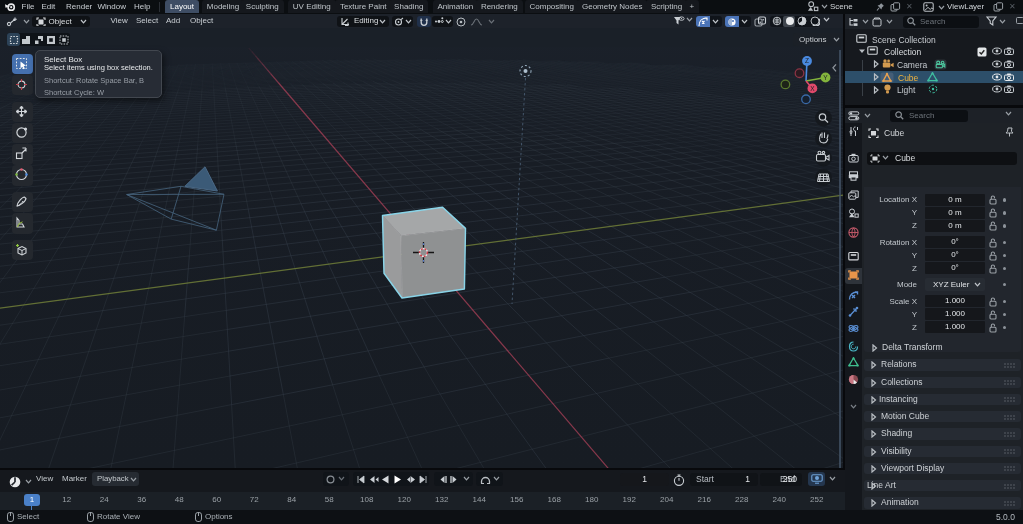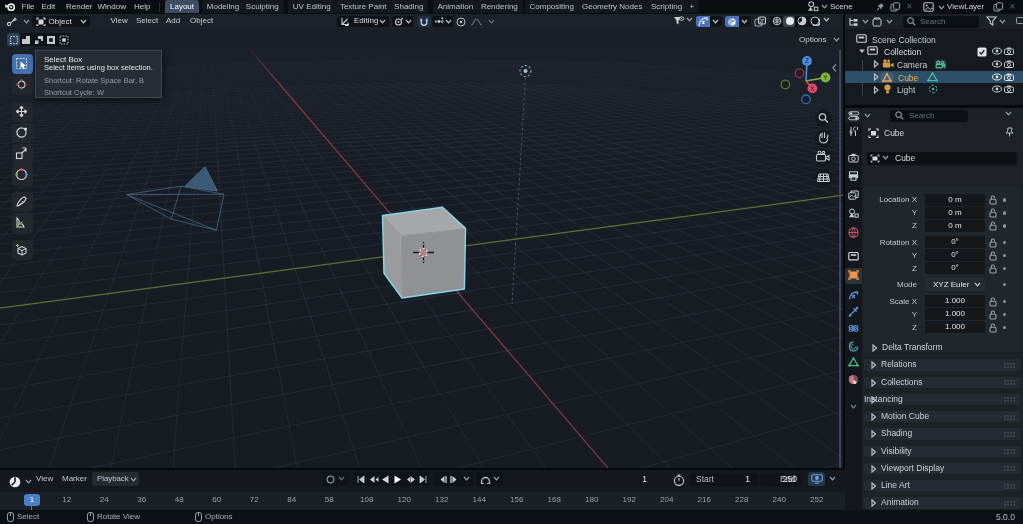--- a/index.html
+++ b/index.html
@@ -8,21 +8,21 @@
 .menu{position:absolute;top:2px;color:#c9ced3}
 .tab{position:absolute;top:0;height:13px;line-height:13px;background:#15181d;color:#bfc4c9;
  padding:0 5px;border-radius:3px 3px 0 0;font-size:8px}
 .tab.on{background:#3e4d64;color:#fff}
 .vhead{left:0;top:14px;width:845px;height:14px;background:#1d222a;color:#c9ced3;font-size:8px}
 .tools{left:0;top:28px;width:845px;height:19px;background:#1a2028}
 .view{left:0;top:28px;width:845px;height:442px;background:linear-gradient(#1b212a,#181d25 30%,#171c23);overflow:hidden}
 .toolbtn{position:absolute;left:11.5px;width:21px;height:20.5px;background:#24282e;border-radius:4px}
 .toolbtn.on{background:#4570ae}
 .tooltip{position:absolute;left:35px;top:22px;width:127px;height:48px;background:#272c35;
- border:1px solid #42474f;border-radius:0;box-shadow:2px 3px 6px rgba(0,0,0,.5);
+ border:1px solid #42474f;border-radius:5px;box-shadow:2px 3px 6px rgba(0,0,0,.5);
  font-size:7.5px;color:#e6e8ea}
 .tooltip .sc{color:#989ea6}
 .outliner{left:845px;top:14px;width:178px;height:94px;background:#16191e;font-size:8.5px;color:#c4c9ce}
 .oh{position:absolute;left:0;top:0;width:178px;height:15px;background:#1d2127}
 .orow{position:absolute;left:0;width:178px;height:12.7px;line-height:12.7px}
 .props{left:845px;top:108px;width:178px;height:402px;background:#1e2227;font-size:8.5px;color:#c9ced3}
 .ph{position:absolute;left:0;top:0;width:178px;height:15px;background:#1d2127}
 .ptabs{position:absolute;left:0;top:15px;width:17px;height:387px;background:#14171c}
 .pnl{position:absolute;left:19px;width:157px;height:11.4px;background:#262b33;border-radius:3px;
  line-height:11.4px;color:#ced2d6}
@@ -952,21 +952,21 @@
           <circle cx="7" cy="1" r="0.7" fill="#6a7077"></circle>
           <circle cx="7" cy="4" r="0.7" fill="#6a7077"></circle>
           <circle cx="10" cy="1" r="0.7" fill="#6a7077"></circle>
           <circle cx="10" cy="4" r="0.7" fill="#6a7077"></circle>
         </svg>
       </span></div>
     <div class="pnl" style="top:285.8px"><span style="position:absolute;left:6px;top:2px">
         <svg width="7" height="8" viewBox="0 0 7 8" style="display:block">
           <path d="M2 1 5.5 4 2 7Z" fill="none" stroke="#b9bec3" stroke-width="1.2"></path>
         </svg>
-      </span><span style="margin-left:0">Instancing</span><span style="position:absolute;right:5px;top:3.5px">
+      </span><span style="margin-left:15px">Instancing</span><span style="position:absolute;right:5px;top:3.5px">
         <svg width="12" height="5" viewBox="0 0 12 5" style="display:block">
           <circle cx="1" cy="1" r="0.7" fill="#6a7077"></circle>
           <circle cx="1" cy="4" r="0.7" fill="#6a7077"></circle>
           <circle cx="4" cy="1" r="0.7" fill="#6a7077"></circle>
           <circle cx="4" cy="4" r="0.7" fill="#6a7077"></circle>
           <circle cx="7" cy="1" r="0.7" fill="#6a7077"></circle>
           <circle cx="7" cy="4" r="0.7" fill="#6a7077"></circle>
           <circle cx="10" cy="1" r="0.7" fill="#6a7077"></circle>
           <circle cx="10" cy="4" r="0.7" fill="#6a7077"></circle>
         </svg>
@@ -1032,21 +1032,21 @@
           <circle cx="7" cy="1" r="0.7" fill="#6a7077"></circle>
           <circle cx="7" cy="4" r="0.7" fill="#6a7077"></circle>
           <circle cx="10" cy="1" r="0.7" fill="#6a7077"></circle>
           <circle cx="10" cy="4" r="0.7" fill="#6a7077"></circle>
         </svg>
       </span></div>
     <div class="pnl" style="top:372.1px"><span style="position:absolute;left:6px;top:2px">
         <svg width="7" height="8" viewBox="0 0 7 8" style="display:block">
           <path d="M2 1 5.5 4 2 7Z" fill="none" stroke="#b9bec3" stroke-width="1.2"></path>
         </svg>
-      </span><span style="margin-left:17px">Line Art</span><span style="position:absolute;right:5px;top:3.5px">
+      </span><span style="margin-left:3px">Line Art</span><span style="position:absolute;right:5px;top:3.5px">
         <svg width="12" height="5" viewBox="0 0 12 5" style="display:block">
           <circle cx="1" cy="1" r="0.7" fill="#6a7077"></circle>
           <circle cx="1" cy="4" r="0.7" fill="#6a7077"></circle>
           <circle cx="4" cy="1" r="0.7" fill="#6a7077"></circle>
           <circle cx="4" cy="4" r="0.7" fill="#6a7077"></circle>
           <circle cx="7" cy="1" r="0.7" fill="#6a7077"></circle>
           <circle cx="7" cy="4" r="0.7" fill="#6a7077"></circle>
           <circle cx="10" cy="1" r="0.7" fill="#6a7077"></circle>
           <circle cx="10" cy="4" r="0.7" fill="#6a7077"></circle>
         </svg>

